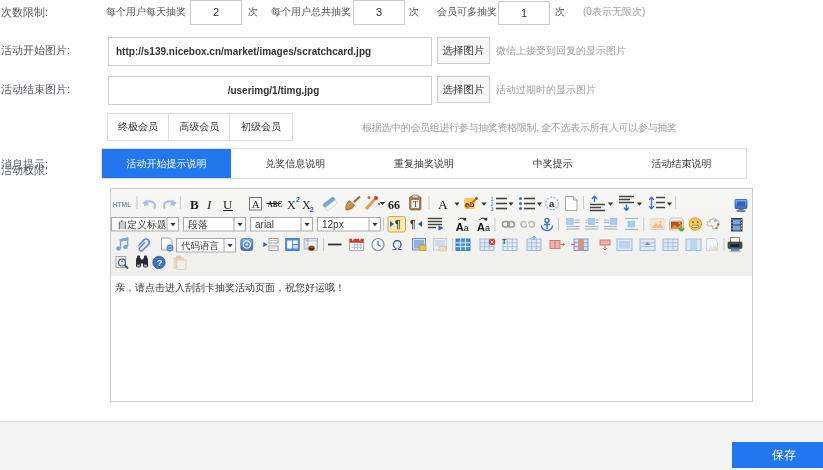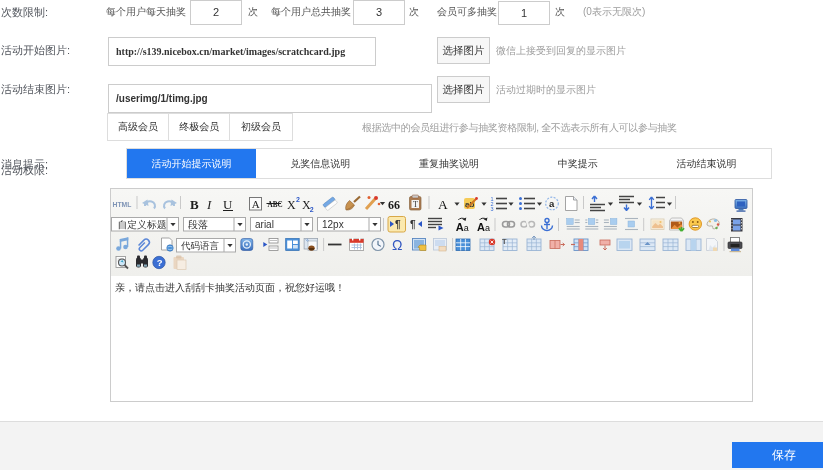--- a/index.html
+++ b/index.html
@@ -35,39 +35,39 @@
   <div class="ab txt" style="left:248px;top:5px;">次</div>
   <div class="ab txt" style="left:271px;top:5px;">每个用户总共抽奖</div>
   <div class="ab numin" style="left:353px;top:0px;width:52px;height:25px;">3</div>
   <div class="ab txt" style="left:409px;top:5px;">次</div>
   <div class="ab txt" style="left:437px;top:5px;">会员可多抽奖</div>
   <div class="ab numin" style="left:498px;top:1px;width:52px;height:24px;">1</div>
   <div class="ab txt" style="left:555px;top:5px;">次</div>
   <div class="ab gray" style="left:583px;top:5px;">(0表示无限次)</div>
 
   <div class="ab lbl" style="left:1px;top:43px;">活动开始图片:</div>
-  <div class="ab imgin" style="left:108px;top:37px;width:268px;height:29px;font-family:Liberation Serif, serif;">http://s139.nicebox.cn/market/images/scratchcard.jpg</div>
+  <div class="ab imgin" style="left:108px;top:37px;width:324px;height:29px;">http://s139.nicebox.cn/market/images/scratchcard.jpg</div>
   <div class="ab selbtn" style="left:437px;top:37px;width:53px;height:27px;line-height:25px;">选择图片</div>
   <div class="ab gray" style="left:496px;top:44px;">微信上接受到回复的显示图片</div>
 
   <div class="ab lbl" style="left:1px;top:82px;">活动结束图片:</div>
-  <div class="ab imgin" style="left:108px;top:84px;width:324px;height:29px;">/userimg/1/timg.jpg</div>
+  <div class="ab imgin" style="left:108px;top:76px;width:324px;height:29px;text-align:center;">/userimg/1/timg.jpg</div>
   <div class="ab selbtn" style="left:437px;top:76px;width:53px;height:27px;line-height:25px;">选择图片</div>
   <div class="ab gray" style="left:496px;top:83px;">活动过期时的显示图片</div>
 
   <div class="ab lbl" style="left:1px;top:119px;margin-top:44px;">活动权限:</div>
   <div class="ab memgrp" style="left:107px;top:113px;height:28px;">
-    <div>高级会员</div>
-      <div>终极会员</div>
+    <div>终极会员</div>
+      <div>高级会员</div>
       <div>初级会员</div>
   </div>
   <div class="ab gray" style="left:362px;top:121px;font-size:10px;letter-spacing:-0.32px;">根据选中的会员组进行参与抽奖资格限制, 全不选表示所有人可以参与抽奖</div>
 
   <div class="ab lbl" style="left:1px;top:157px;">消息提示:</div>
-  <div class="ab tabs" style="left:126px;top:148px;width:646px;height:31px;">
+  <div class="ab tabs" style="left:101px;top:148px;width:646px;height:31px;">
     <div class="on">活动开始提示说明</div>
     <div>兑奖信息说明</div>
     <div>重复抽奖说明</div>
     <div>中奖提示</div>
     <div>活动结束说明</div>
   </div>
 
   <div class="ab" id="editor" style="left:110px;top:188px;width:643px;height:214px;">
     <div id="tbar" style="position:absolute;left:0;top:0;width:641px;height:87px;">
       <svg width="641" height="87" viewBox="0 0 641 87" font-family="Liberation Sans, sans-serif">

